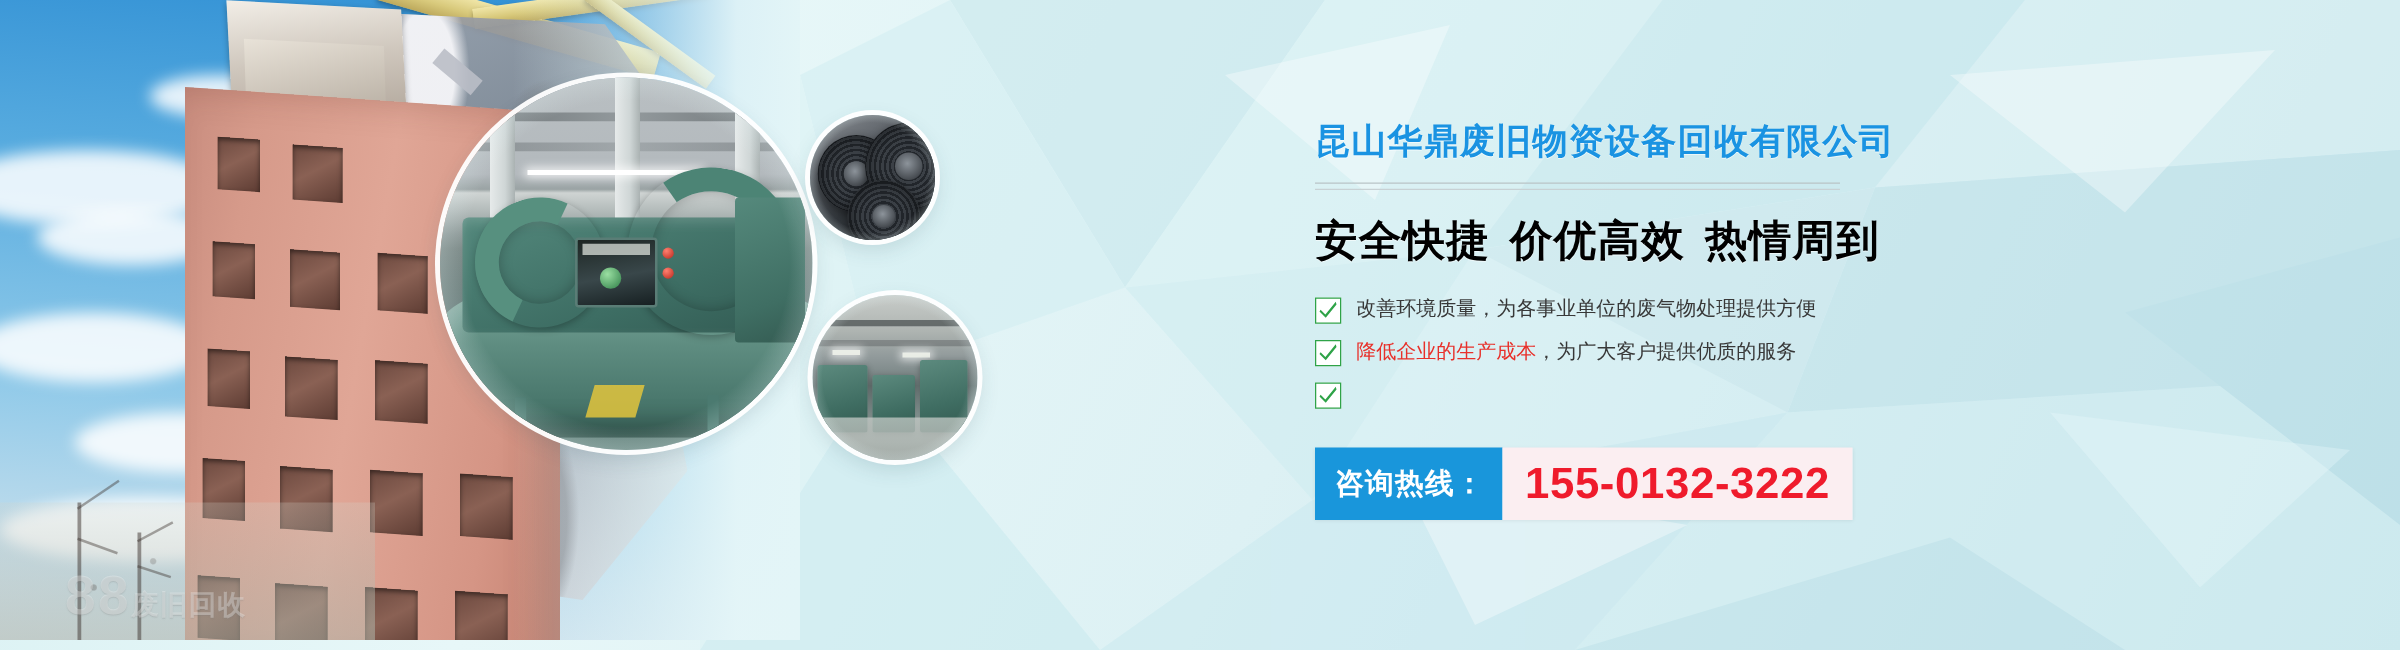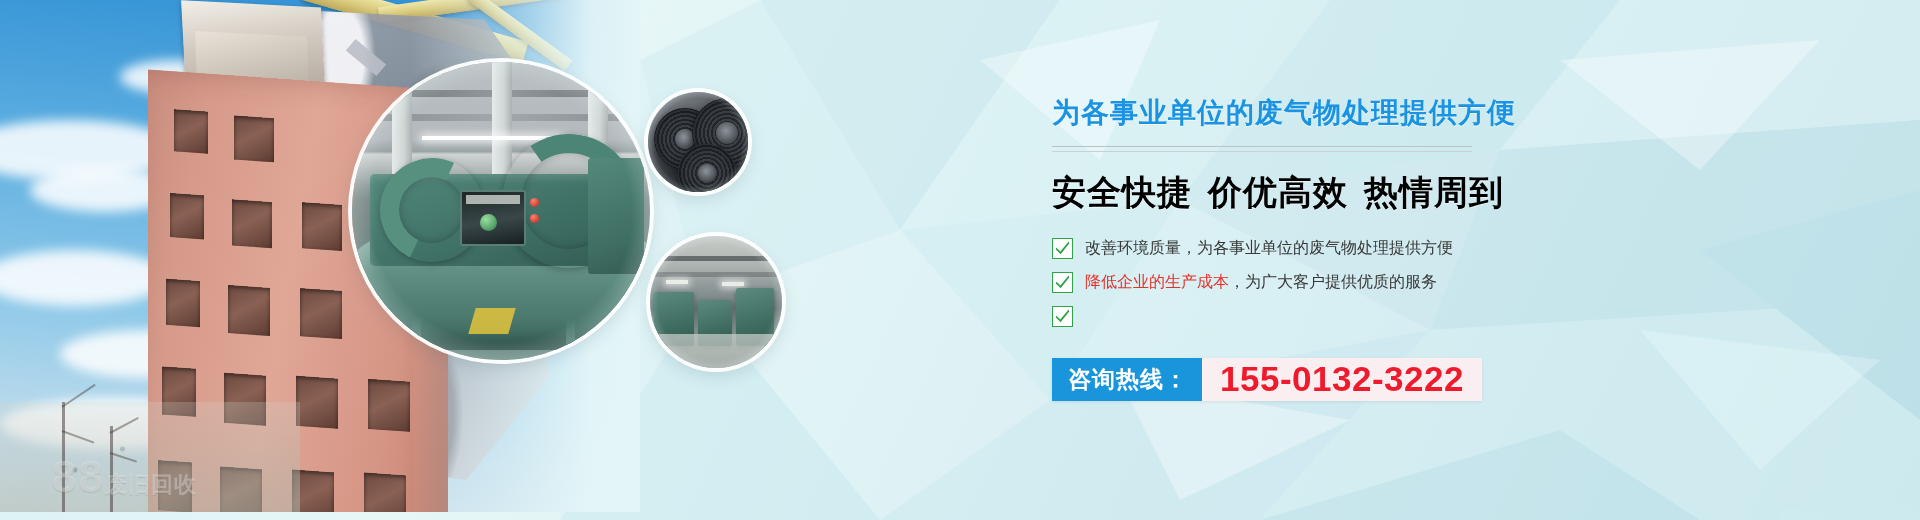--- a/index.html
+++ b/index.html
@@ -309,21 +309,21 @@
     font-size: 16px;
     color: #383838;
     line-height: 1;
   }
   .btext .hl { color: #e8302a; }
 
   .hotline {
     margin-top: 18px;
     display: inline-flex;
     align-items: stretch;
-    height: 43px;
+    height: 58px;
     box-shadow: 0 1px 3px rgba(0,0,0,0.08);
   }
   .hotline-label {
     background: #1996db;
     color: #ffffff;
     font-size: 23px;
     font-weight: bold;
     letter-spacing: 1px;
     padding: 0 14px 0 16px;
     display:flex; align-items:center;
@@ -479,21 +479,21 @@
       <div class="mach" style="left:4px; width:40px; height:54px;"></div>
       <div class="mach" style="left:48px; width:34px; height:46px;"></div>
       <div class="mach" style="left:86px; width:38px; height:58px;"></div>
       <div class="aisle"></div>
     </div>
     <div class="circ-fade"></div>
   </div>
 
   <div class="content">
 
-    <div class="company-title">为各事业单位的废气物处理提供方便</div>
+    <div class="company-title">昆山华鼎废旧物资设备回收有限公司</div>
 
     <div class="rule"></div>
 
     <div class="slogan">
       <span>安全快捷</span><span>价优高效</span><span>热情周到</span>
     </div>
 
     <div class="bullets">
 
       <div class="bullet">

